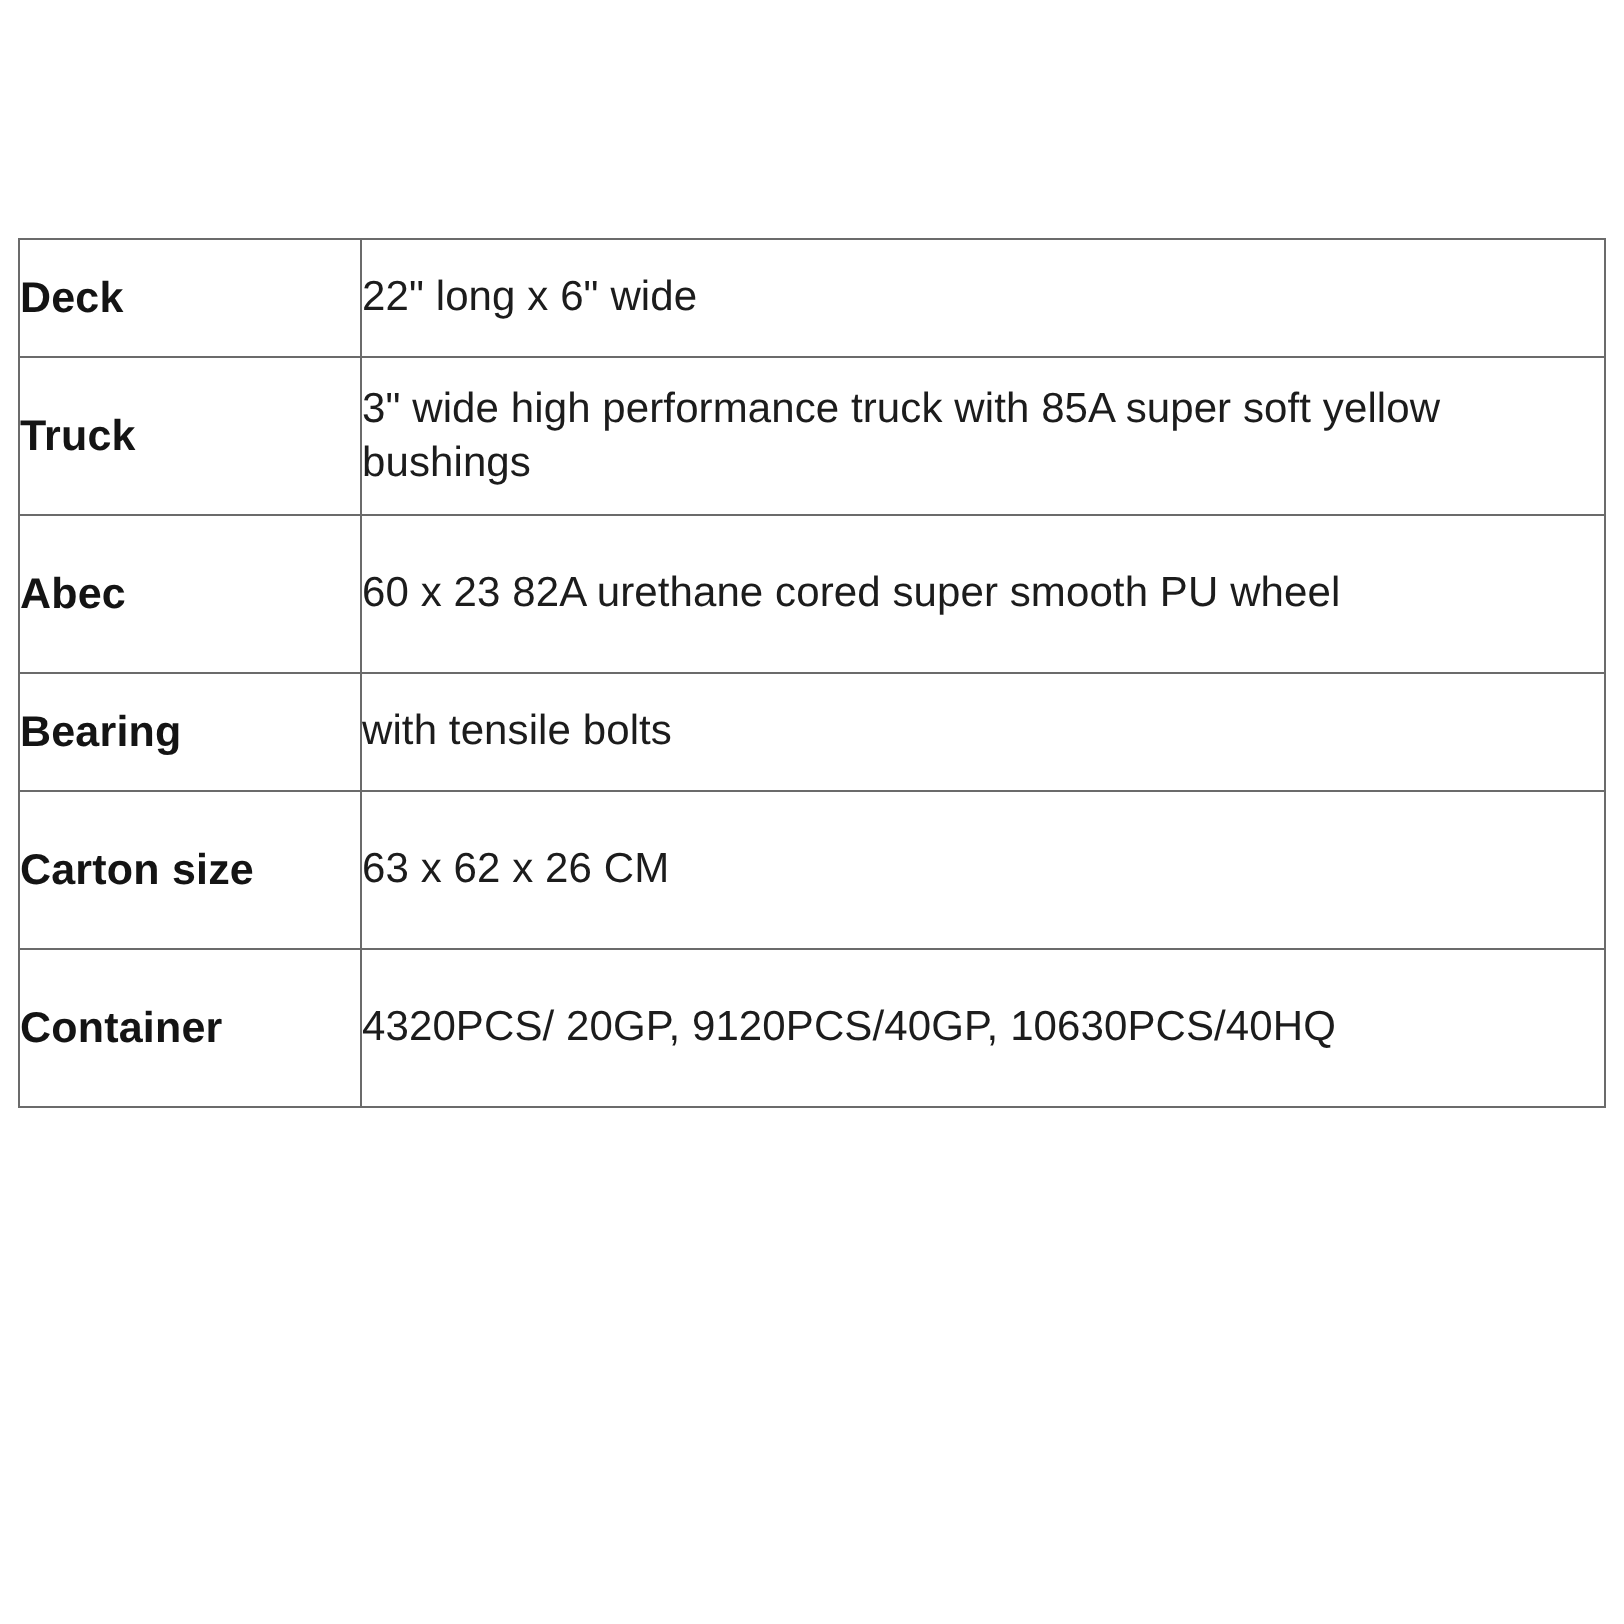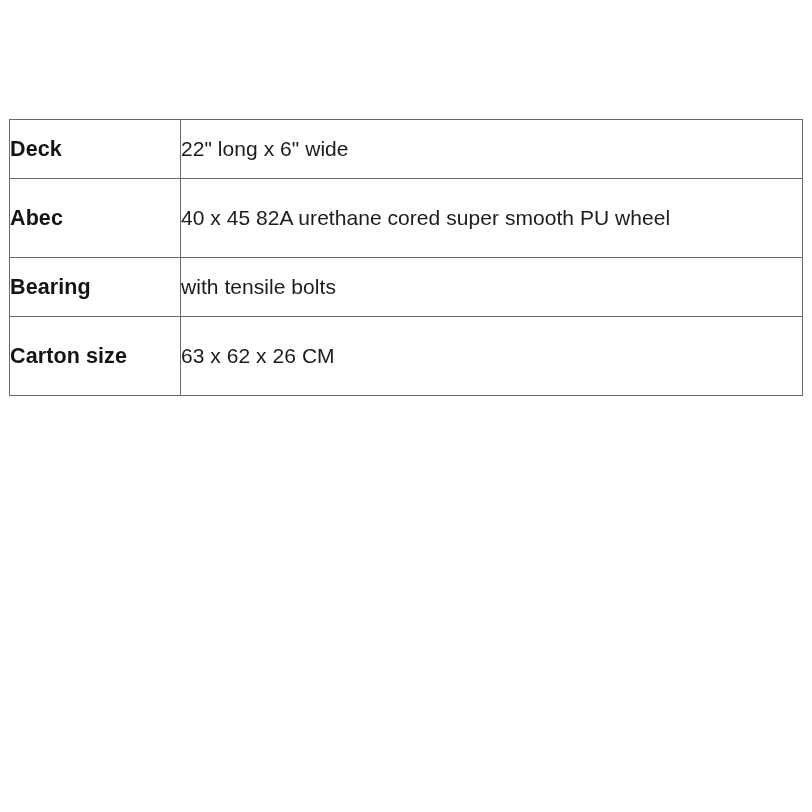--- a/index.html
+++ b/index.html
@@ -67,28 +67,36 @@
 <body>
 
 <div class="page">
   <div class="spec-table-wrap">
     <table class="spec-table">
       <tbody>
         <tr class="r-1">
           <td class="label-cell">Deck</td>
           <td class="value-cell">22" long x 6" wide</td>
         </tr>
+        <tr class="r-2">
+          <td class="label-cell">Truck</td>
+          <td class="value-cell">3" wide high performance truck with 85A super soft yellow bushings</td>
+        </tr>
         <tr class="r-3">
           <td class="label-cell">Abec</td>
-          <td class="value-cell">40 x 45 82A urethane cored super smooth PU wheel</td>
+          <td class="value-cell">60 x 23 82A urethane cored super smooth PU wheel</td>
         </tr>
         <tr class="r-5">
           <td class="label-cell">Bearing</td>
           <td class="value-cell">with tensile bolts</td>
         </tr>
         <tr class="r-6">
           <td class="label-cell">Carton size</td>
           <td class="value-cell">63 x 62 x 26 CM</td>
         </tr>
+        <tr class="r-7">
+          <td class="label-cell">Container</td>
+          <td class="value-cell">4320PCS/ 20GP, 9120PCS/40GP, 10630PCS/40HQ</td>
+        </tr>
       </tbody>
     </table>
   </div>
 </div>
 
 </body></html>

